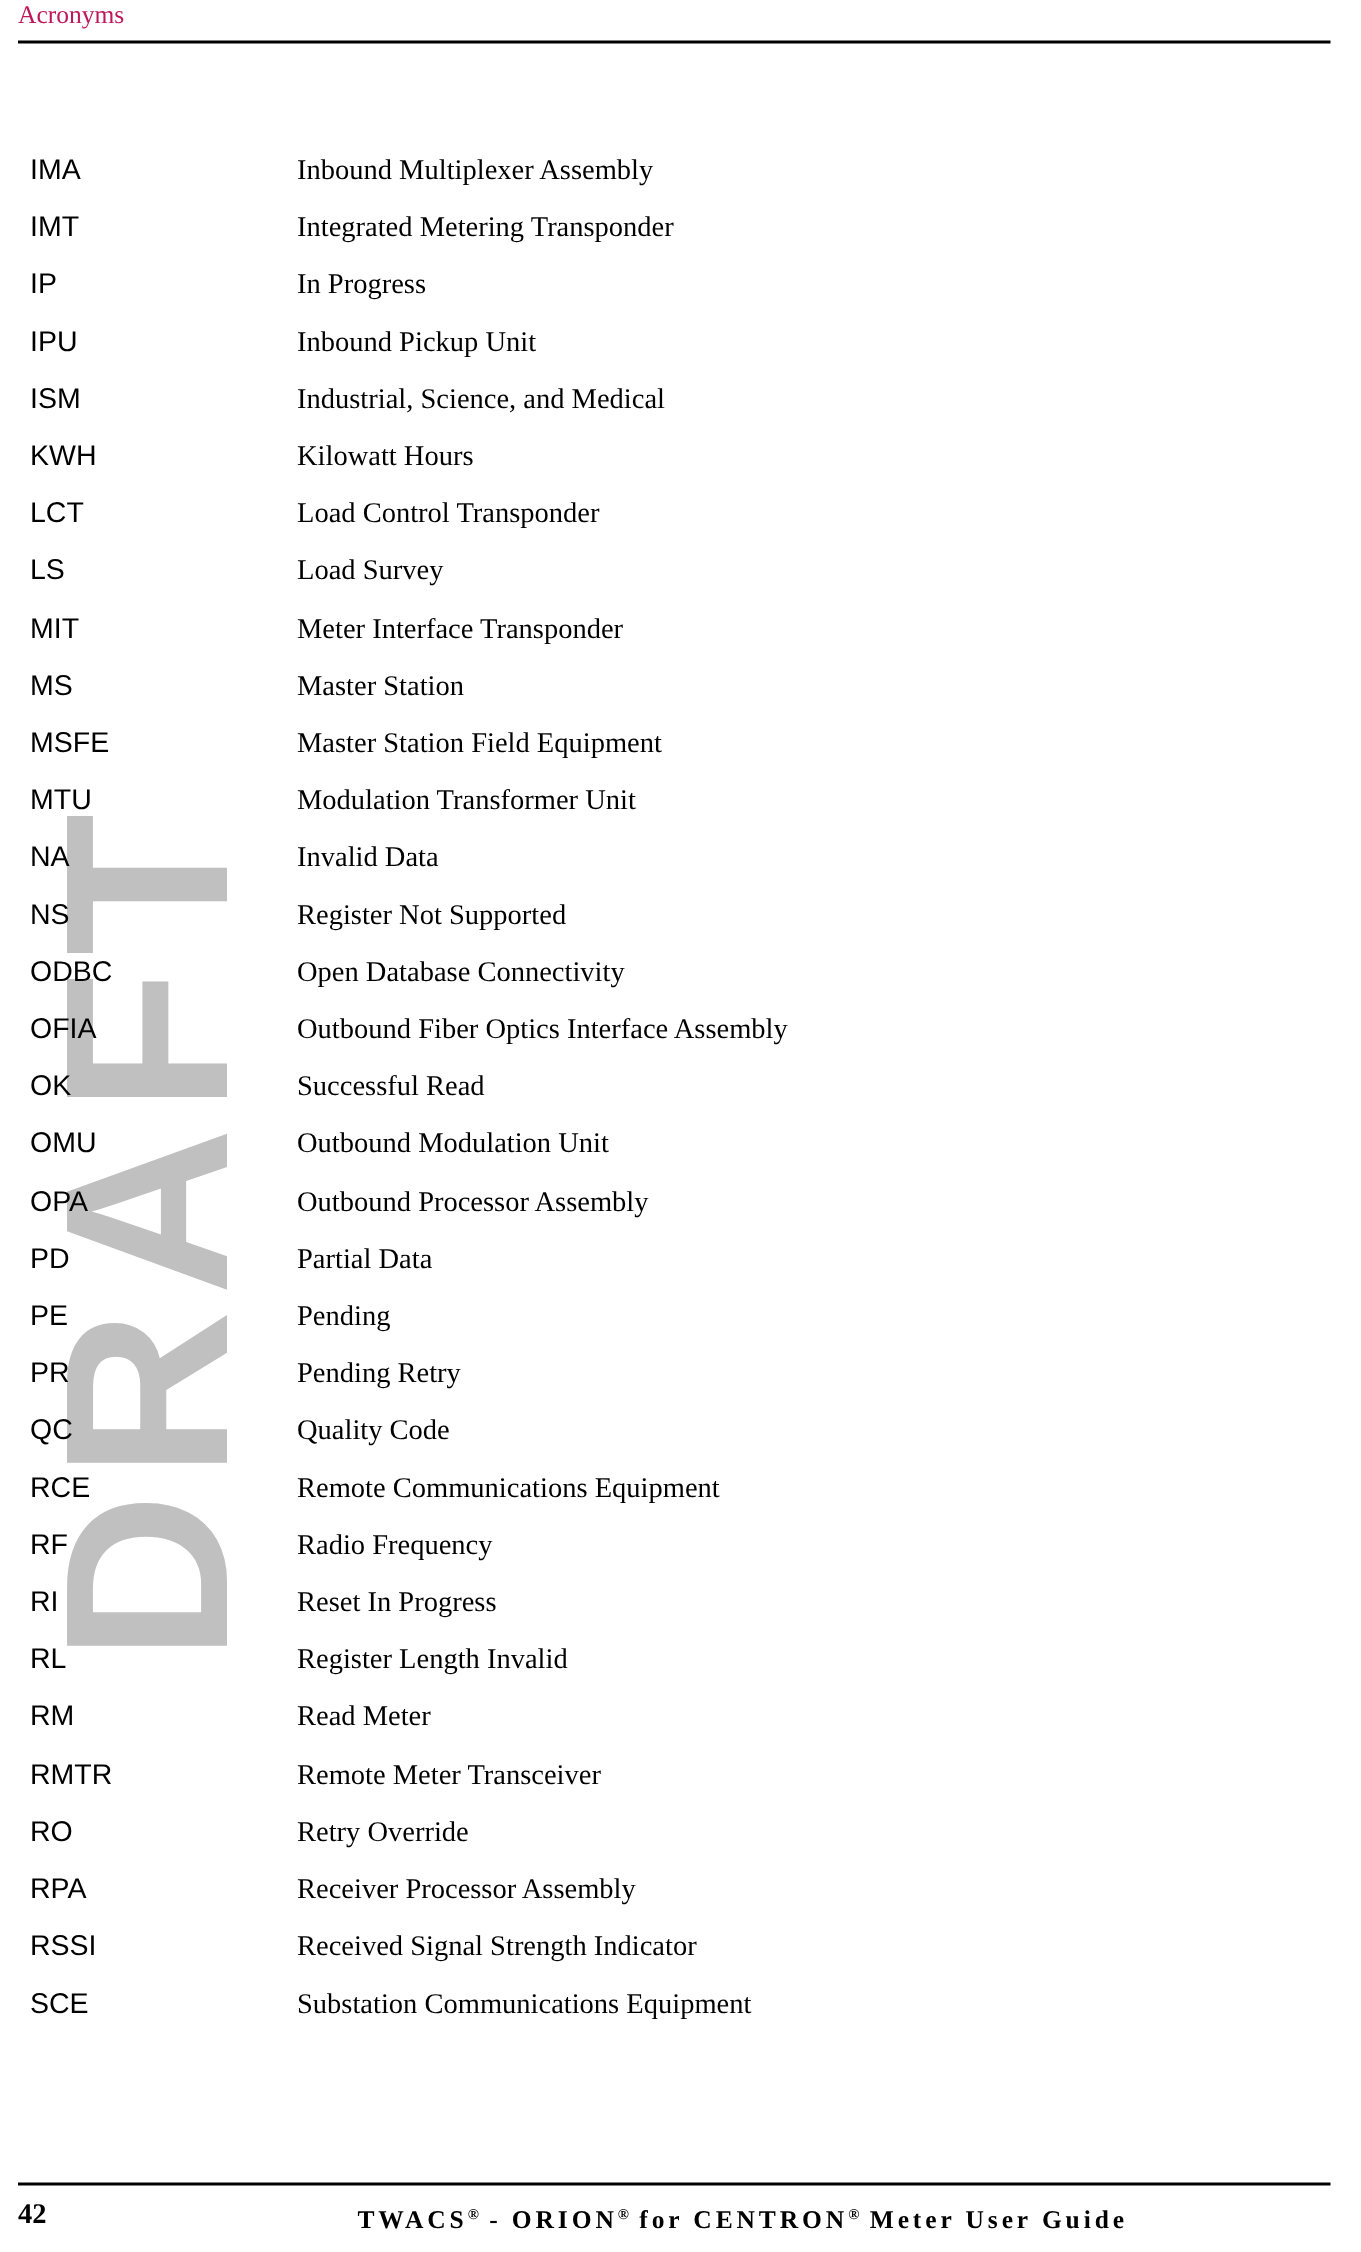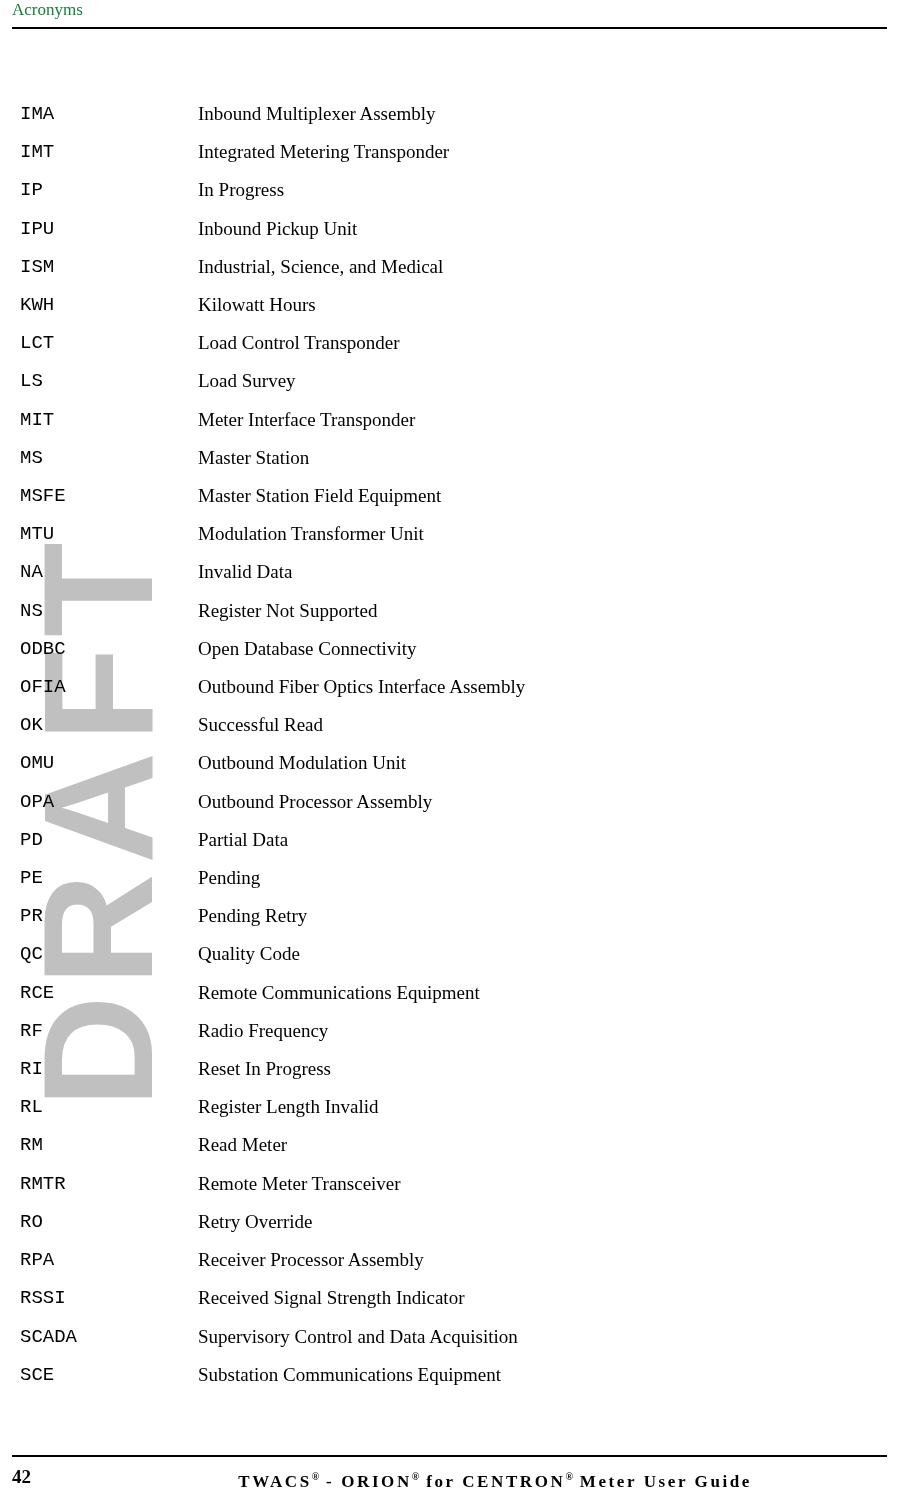--- a/index.html
+++ b/index.html
@@ -59,21 +59,21 @@
     width: 907px;
     z-index: 3;
   }
   .header-title {
     position: absolute;
     left: 12px;
     top: 0px;
     font-size: 17px;
     line-height: 20px;
     font-family: "Liberation Serif", "DejaVu Serif", serif;
-    color: #15803d;
+    color: #be185d;
   }
   .header-rule {
     position: absolute;
     left: 12px;
     top: 27px;
     width: 875px;
     height: 2px;
     background: #000000;
   }
 
@@ -95,21 +95,21 @@
   .acronym-row {
     height: 38.2px;
   }
   .acronym-term {
     width: 178px;
     padding: 0 0 0 20px;
     font-size: 19px;
     line-height: 38.2px;
     white-space: nowrap;
     vertical-align: middle;
-    font-family: Liberation Mono, monospace;
+    font-family: Liberation Sans, sans-serif;
     margin-left: 44px;
   }
   .acronym-def {
     padding: 0 0 0 0;
     font-size: 19px;
     line-height: 38.2px;
     white-space: nowrap;
     vertical-align: middle;
     font-family: "Liberation Serif", "DejaVu Serif", serif;
   }
@@ -296,24 +296,20 @@
           </tr>
           <tr class="acronym-row">
             <td class="acronym-term">RPA</td>
             <td class="acronym-def">Receiver Processor Assembly</td>
           </tr>
           <tr class="acronym-row">
             <td class="acronym-term">RSSI</td>
             <td class="acronym-def">Received Signal Strength Indicator</td>
           </tr>
           <tr class="acronym-row">
-            <td class="acronym-term">SCADA</td>
-            <td class="acronym-def">Supervisory Control and Data Acquisition</td>
-          </tr>
-          <tr class="acronym-row">
             <td class="acronym-term">SCE</td>
             <td class="acronym-def">Substation Communications Equipment</td>
           </tr>
         </tbody>
     </table>
   </div>
 
   <div class="page-footer">
     <div class="footer-rule"></div>
     <div class="footer-page-number">42</div>

